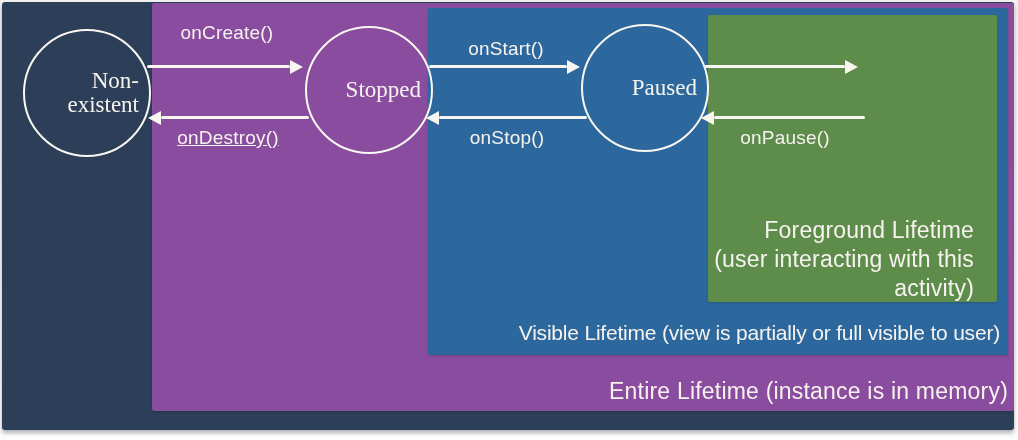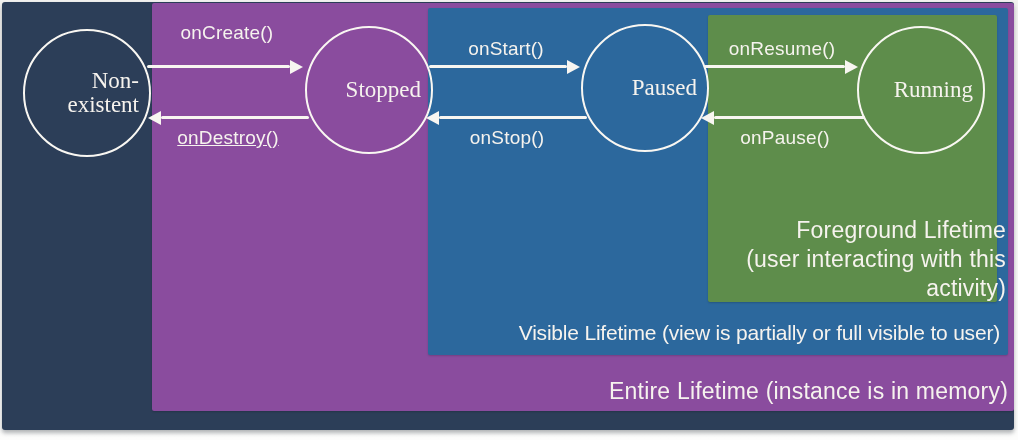--- a/index.html
+++ b/index.html
@@ -19,21 +19,21 @@
     overflow:hidden;
   }
   .region{position:absolute;border-radius:2px;box-shadow:0 1px 2px rgba(0,0,0,0.18);}
   .region.entire{left:150px;top:1px;width:862px;height:408px;}
   .region.visible{left:426px;top:6px;width:580px;height:347px;}
   .region.foreground{left:706px;top:13px;width:289px;height:287px;}
 
   .region-label{position:absolute;text-align:right;font-weight:300;letter-spacing:0.2px;}
   .label-entire{right:6px;top:376px;font-size:23px;}
   .label-visible{right:14px;top:319px;font-size:21px;letter-spacing:-0.2px;}
-  .label-foreground{right:8px;top:214px;font-size:23px;line-height:29px;white-space:pre-line;}
+  .label-foreground{right:40px;top:214px;font-size:23px;line-height:29px;white-space:pre-line;}
 
   .state{
     position:absolute;width:128px;height:128px;border-radius:50%;
     border:2.5px solid #f9f7f2;
     display:flex;align-items:center;justify-content:center;
     box-sizing:border-box;
   }
   .state .state-label{display:block;width:104px;text-align:right;font-size:23px;line-height:24px;font-weight:300;font-family:Liberation Serif, serif;}
   .state.s1{left:21px;top:27px;}
   .state.s2{left:303px;top:24px;}
@@ -81,33 +81,29 @@
     <div class="shaft t3s"></div>
     <div class="head r t3h"></div>
     <div class="arrow-label t3l">onStart()</div>
 
     <div class="shaft t4s"></div>
     <div class="head l t4h"></div>
     <div class="arrow-label t4l">onStop()</div>
 
     <div class="shaft t5s"></div>
     <div class="head r t5h"></div>
-    <div class="arrow-label t5l">onResume()</div>
 
     <div class="shaft t6s"></div>
     <div class="head l t6h"></div>
     <div class="arrow-label t6l">onPause()</div>
 
     <div class="state s1">
       <span class="state-label">Non-existent</span>
     </div>
     <div class="state s2">
       <span class="state-label">Stopped</span>
     </div>
     <div class="state s3">
       <span class="state-label">Paused</span>
     </div>
-    <div class="state s4">
-      <span class="state-label">Running</span>
-    </div>
 
   </div>
 </div>
 
 </body></html>

